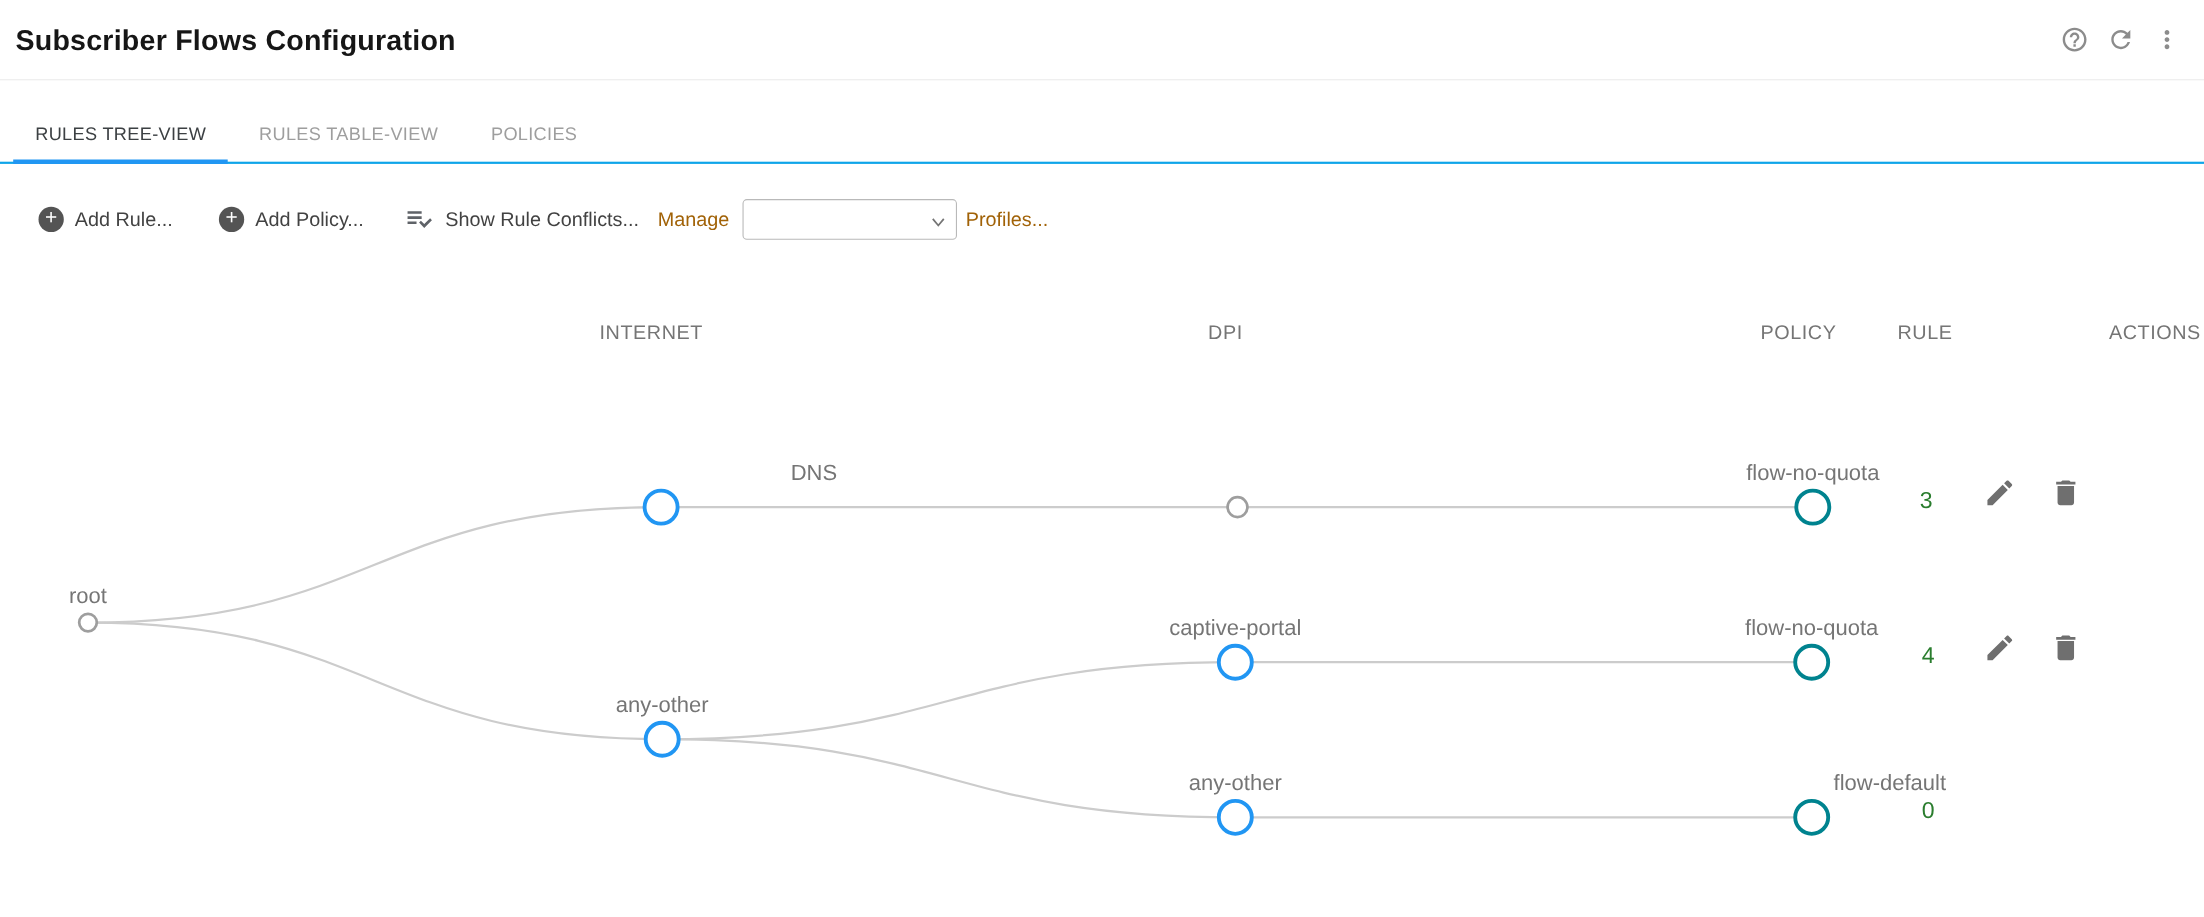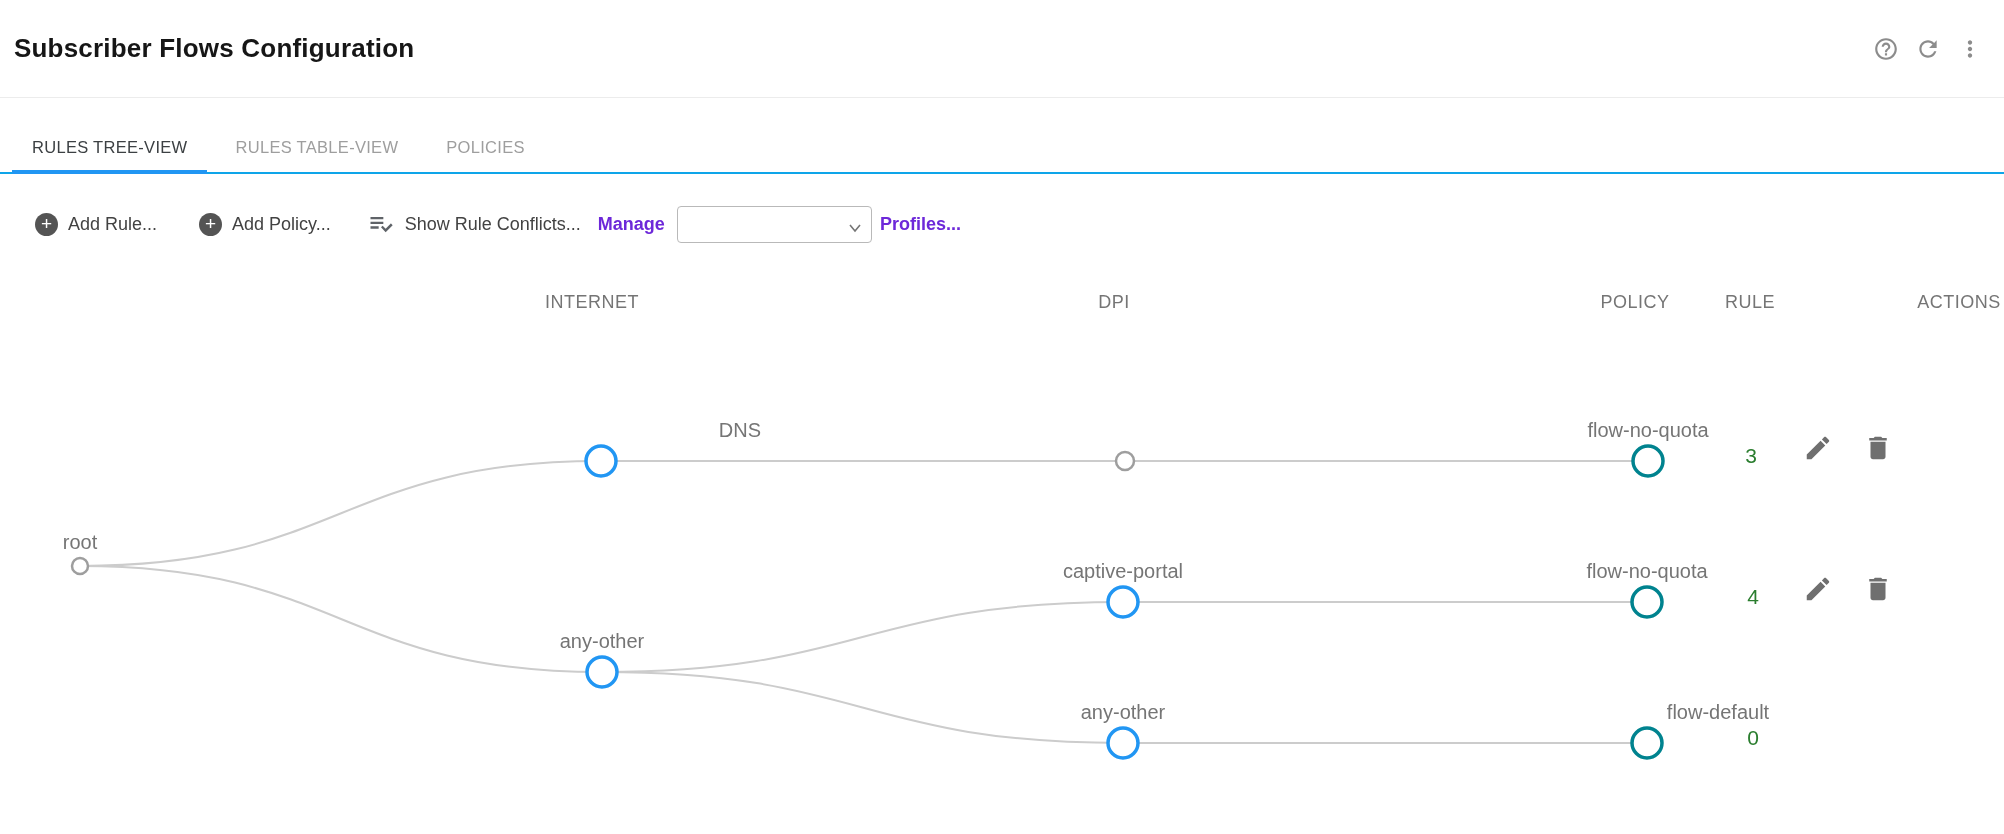--- a/index.html
+++ b/index.html
@@ -6,21 +6,21 @@
   html,body { width: 2004px; height: 834px; }
   body {
     position: relative;
     background: #ffffff;
     font-family: "Liberation Sans", sans-serif;
     color: #424242;
     overflow: hidden;
   }
   
   .hdr {
-    height: 98px;
+    height: 73px;
     display: flex;
     align-items: center;
     justify-content: space-between;
     padding: 0 20px 0 14px;
     border-bottom: 1px solid #ececec;
   }
   .hdr h1 {
     font-size: 26px;
     font-weight: 700;
     color: #161616;
@@ -67,21 +67,21 @@
   .plus-circle {
     width: 23px; height: 23px; border-radius: 50%;
     background: #545454; color: #fff;
     display: inline-flex; align-items: center; justify-content: center;
     font-size: 19px; line-height: 1; font-weight: 400; padding-bottom: 2px;
   }
   .tb-gap-a { margin-right: 42px; }
   .tb-gap-b { margin-right: 36px; }
   .tb-gap-c { margin-right: 17px; }
   .conflicts-svg { width: 28px; height: 28px; fill: #5f6368; }
-  .tb-bold { font-weight: 700; font-size: 18px; color: #6d28d9; }
+  .tb-bold { font-weight: 400; font-size: 18px; color: #a16207; }
   .select-wrap { position: relative; margin: 0 8px 0 12px; }
   .select-wrap select {
     -webkit-appearance: none; appearance: none;
     width: 195px; height: 37px;
     border: 1px solid #b9b9b9; border-radius: 4px;
     background: #fff; font-family: inherit; font-size: 16px;
     padding: 0 30px 0 10px; color: #424242; cursor: pointer;
   }
   .select-chevron {
     position: absolute; right: 10px; top: 13px; pointer-events: none;

